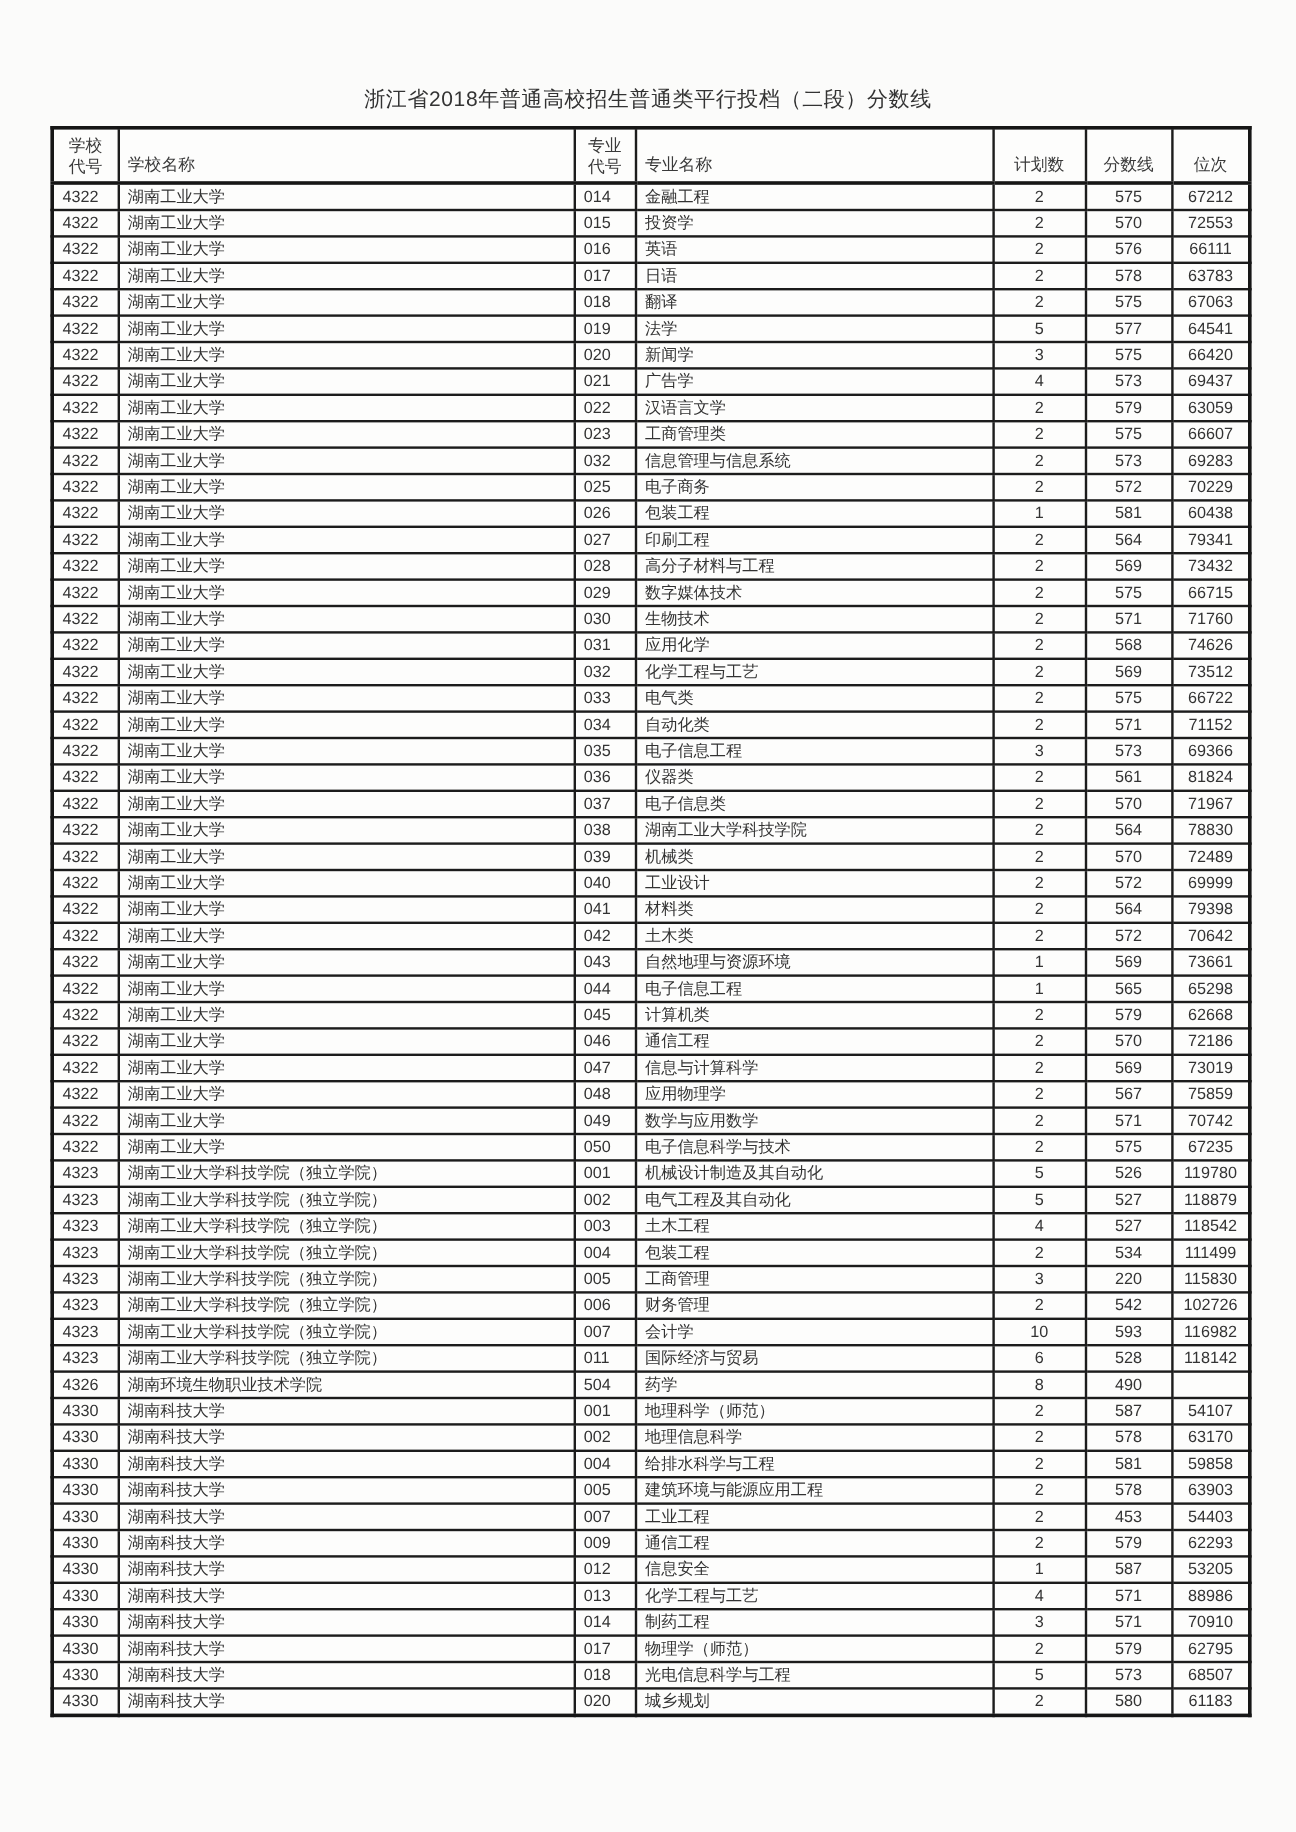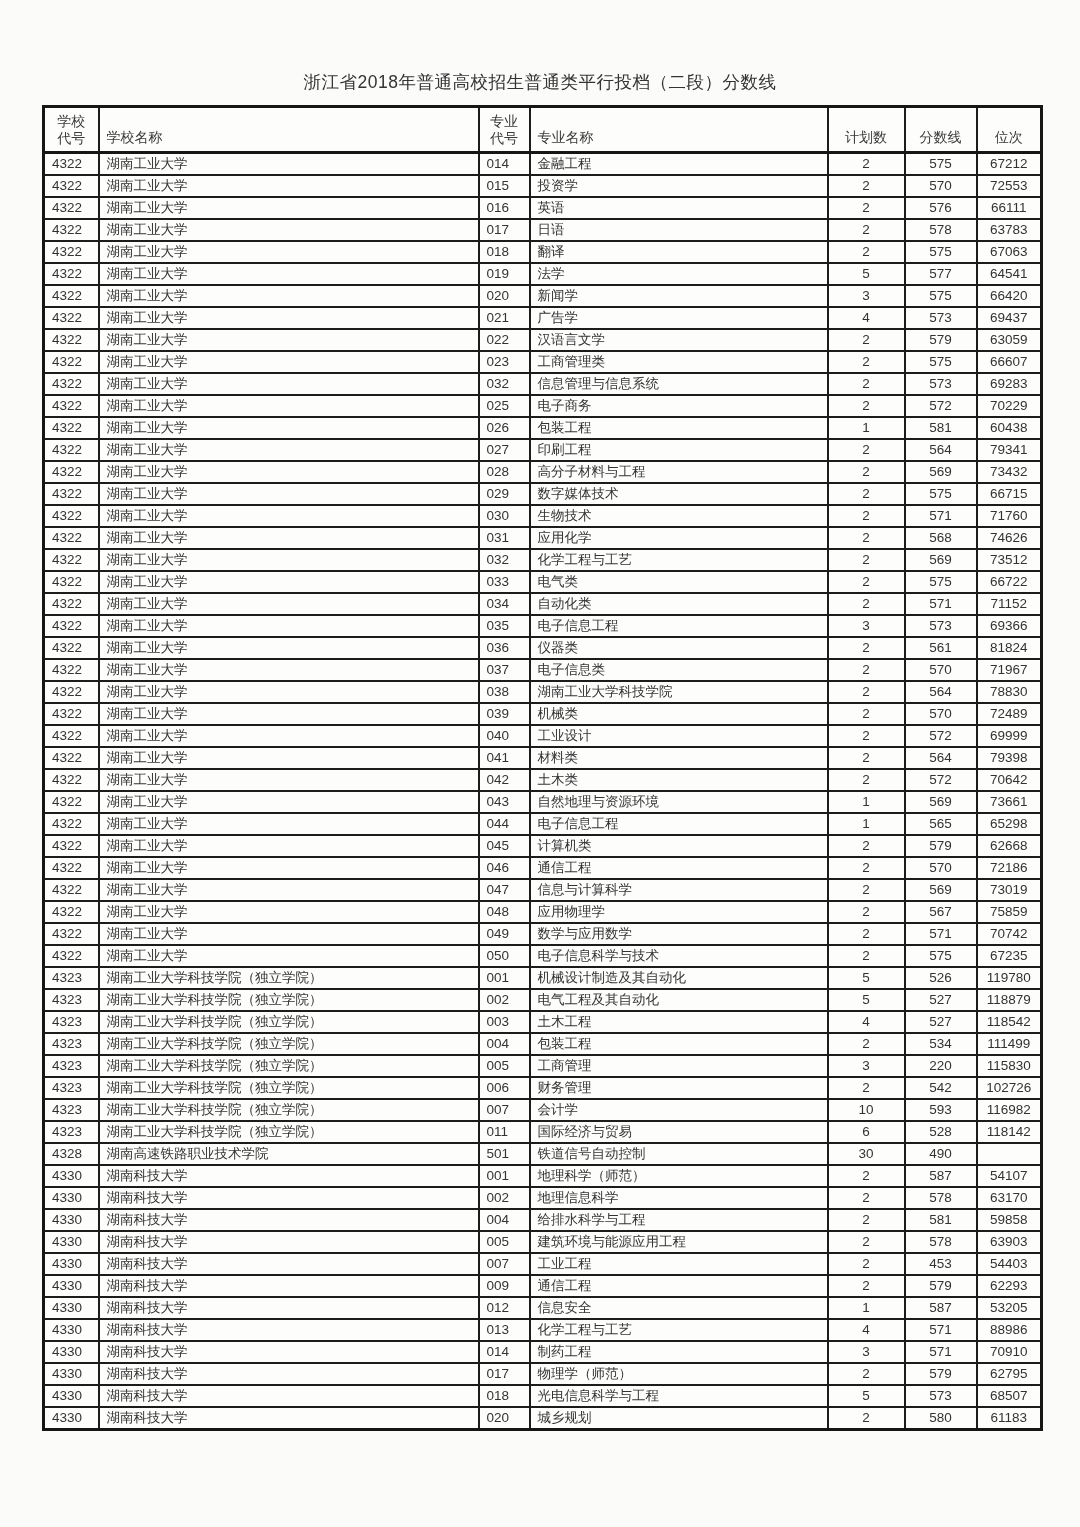--- a/index.html
+++ b/index.html
@@ -509,25 +509,25 @@
         <tr>
           <td class="c-left">4323</td>
           <td class="c-left">湖南工业大学科技学院（独立学院）</td>
           <td class="c-left">011</td>
           <td class="c-left">国际经济与贸易</td>
           <td class="c-center">6</td>
           <td class="c-center">528</td>
           <td class="c-center">118142</td>
         </tr>
         <tr>
-          <td class="c-left">4328</td>
-          <td class="c-left">湖南高速铁路职业技术学院</td>
-          <td class="c-left">501</td>
-          <td class="c-left">铁道信号自动控制</td>
-          <td class="c-center">30</td>
+          <td class="c-left">4326</td>
+          <td class="c-left">湖南环境生物职业技术学院</td>
+          <td class="c-left">504</td>
+          <td class="c-left">药学</td>
+          <td class="c-center">8</td>
           <td class="c-center">490</td>
           <td class="c-center"></td>
         </tr>
         <tr>
           <td class="c-left">4330</td>
           <td class="c-left">湖南科技大学</td>
           <td class="c-left">001</td>
           <td class="c-left">地理科学（师范）</td>
           <td class="c-center">2</td>
           <td class="c-center">587</td>

